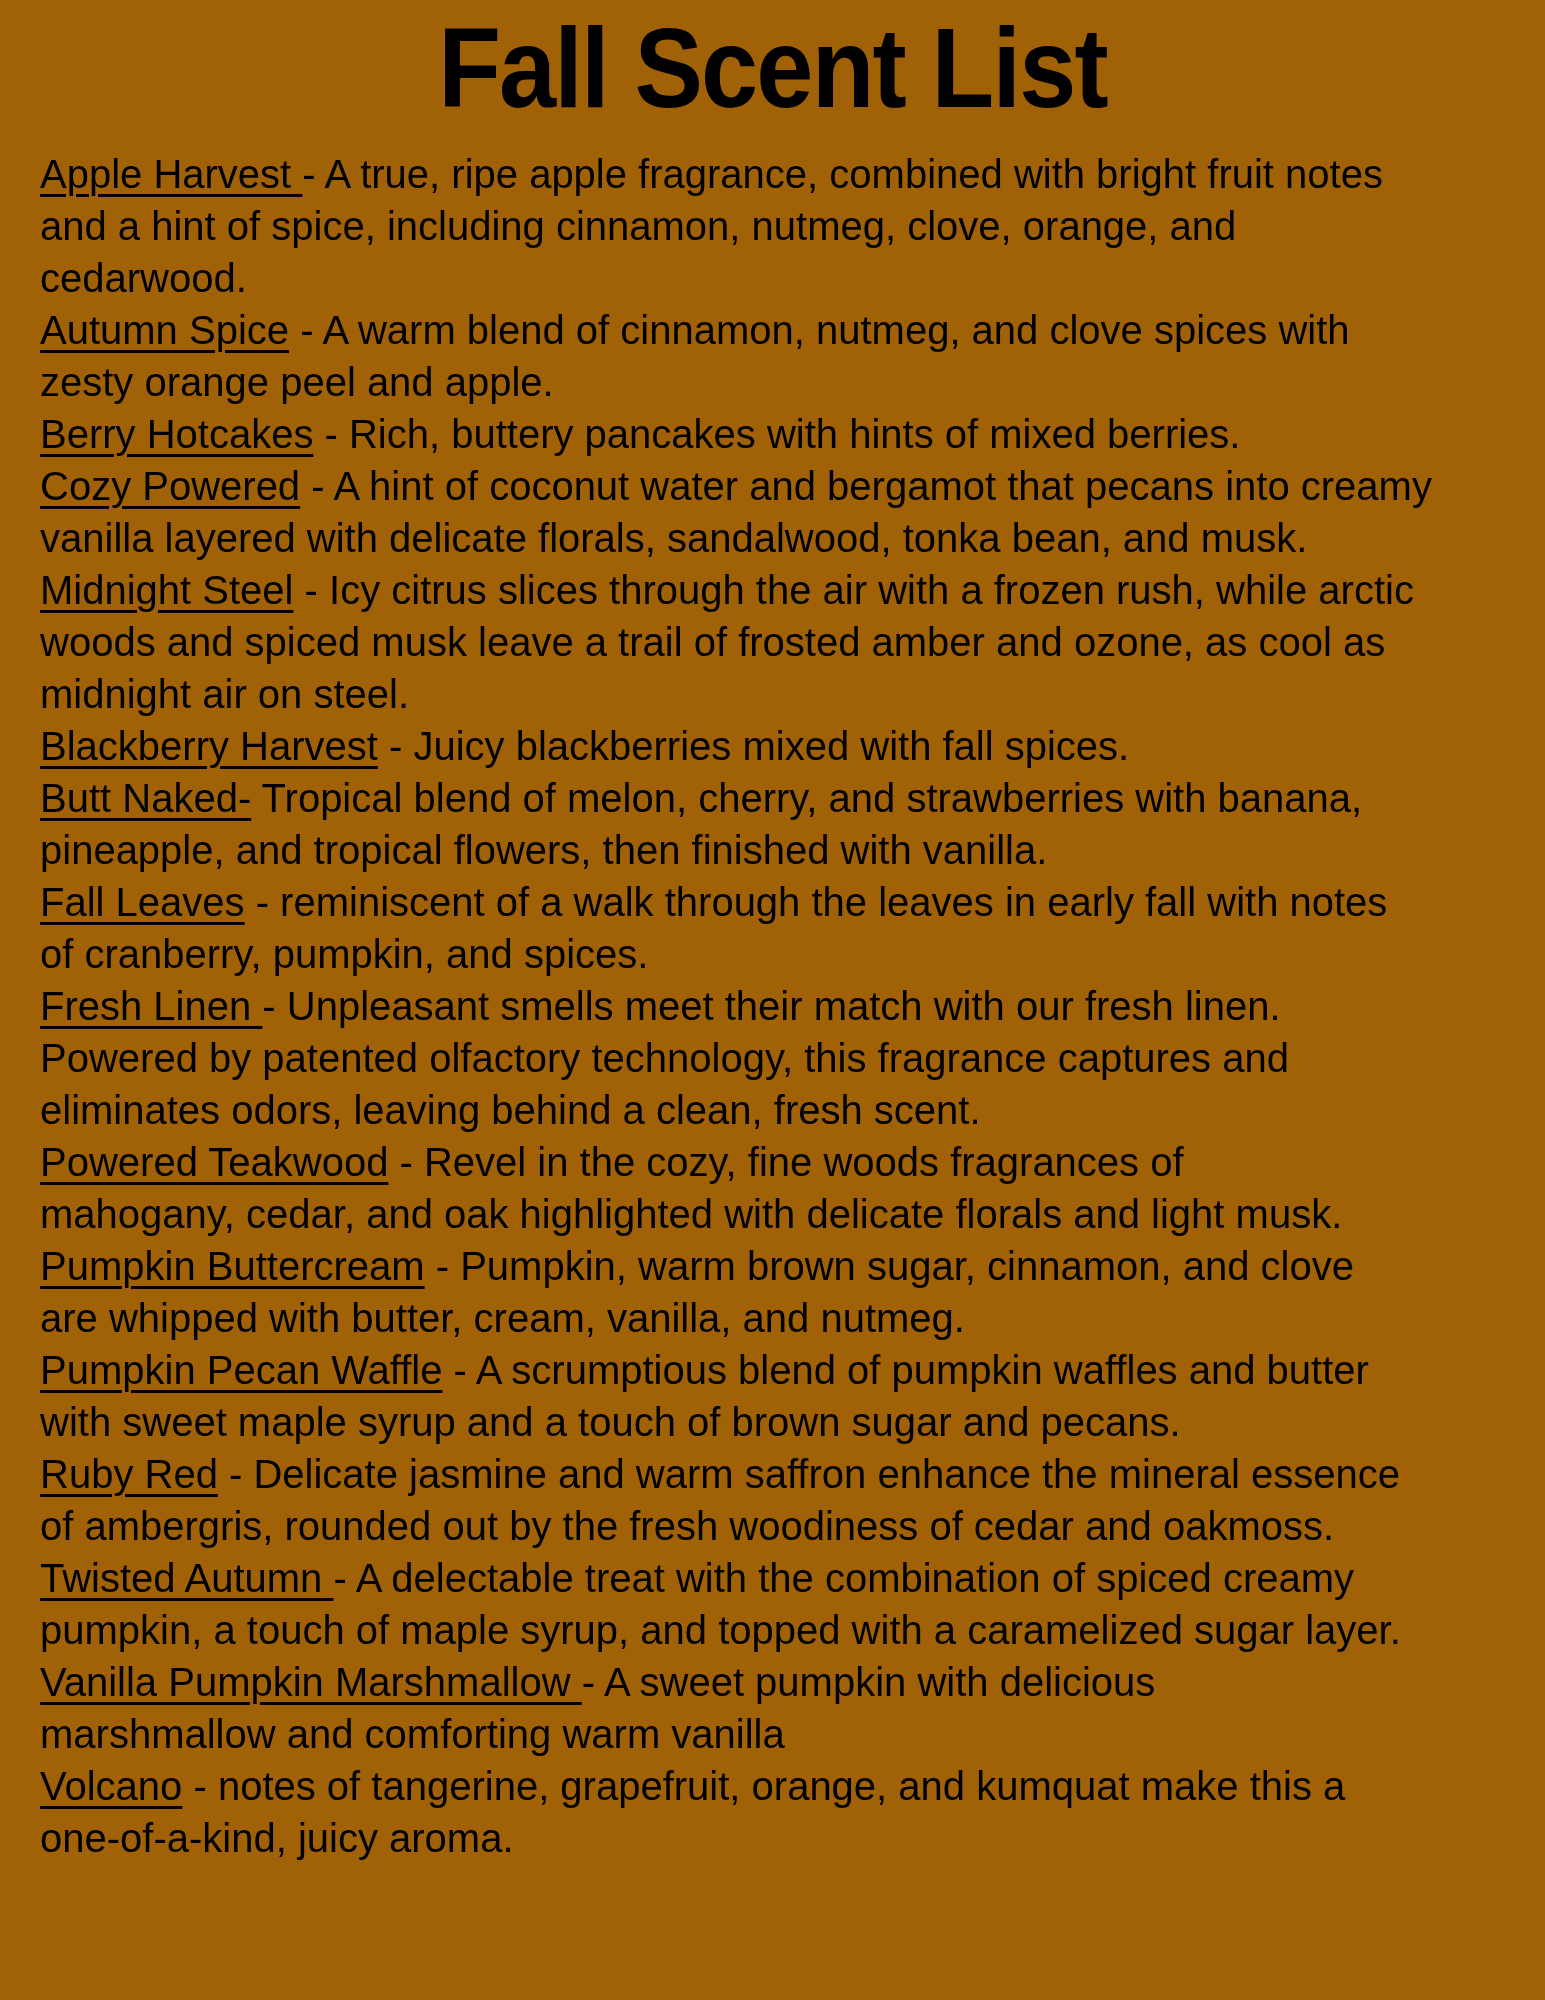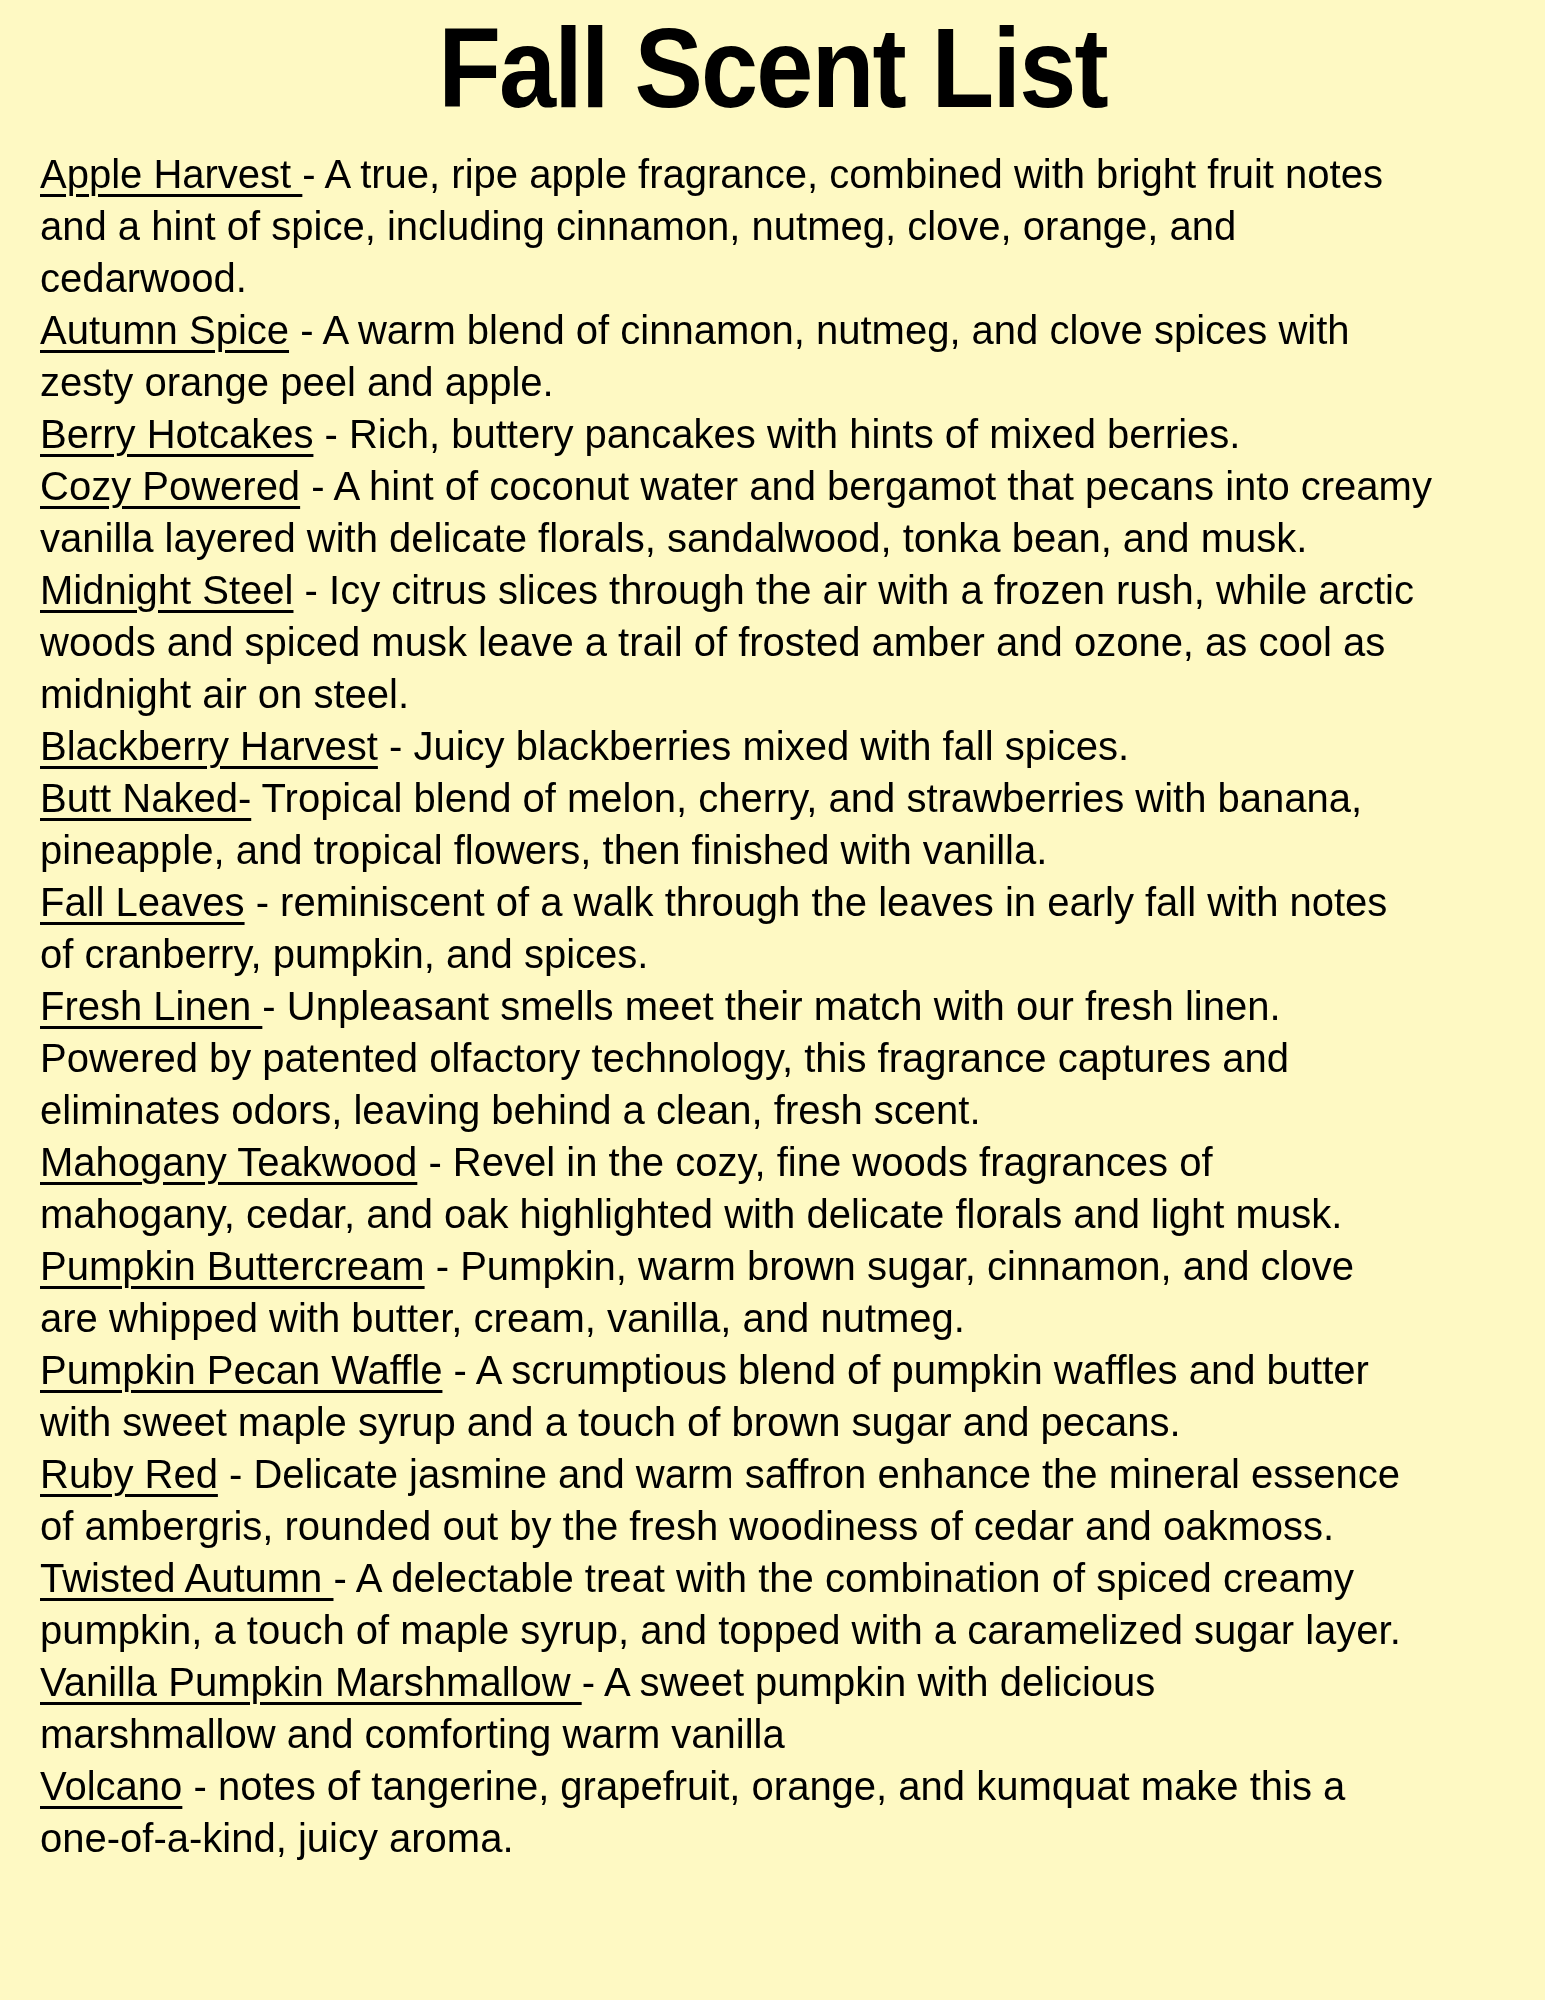--- a/index.html
+++ b/index.html
@@ -1,20 +1,20 @@
 <!DOCTYPE html>
 <html><head>
 <meta charset="utf-8">
 <style>
   html, body { margin: 0; padding: 0; background: #ffffff; }
   .page {
     position: relative;
     width: 1545px;
     height: 2000px;
-    background: #fef9c3;
+    background: #a16207;
     box-sizing: border-box;
     overflow: hidden;
     font-family: "Liberation Sans", sans-serif;
     color: #000000;
   }
   .title {
     margin: 8px 0 0 0;
     text-align: center;
     font-size: 114px;
     line-height: 120px;
@@ -67,21 +67,21 @@
   <p class="entry"><span class="scent-name">Butt Naked-</span><span class="scent-sep"> </span><span class="scent-desc">Tropical blend of melon, cherry, and strawberries with banana,
 pineapple, and tropical flowers, then finished with vanilla.</span></p>
 
   <p class="entry"><span class="scent-name">Fall Leaves</span><span class="scent-sep"> - </span><span class="scent-desc">reminiscent of a walk through the leaves in early fall with notes
 of cranberry, pumpkin, and spices.</span></p>
 
   <p class="entry"><span class="scent-name">Fresh Linen </span><span class="scent-sep">- </span><span class="scent-desc">Unpleasant smells meet their match with our fresh linen.
 Powered by patented olfactory technology, this fragrance captures and
 eliminates odors, leaving behind a clean, fresh scent.</span></p>
 
-  <p class="entry"><span class="scent-name">Mahogany Teakwood</span><span class="scent-sep"> - </span><span class="scent-desc">Revel in the cozy, fine woods fragrances of
+  <p class="entry"><span class="scent-name">Powered Teakwood</span><span class="scent-sep"> - </span><span class="scent-desc">Revel in the cozy, fine woods fragrances of
 mahogany, cedar, and oak highlighted with delicate florals and light musk.</span></p>
 
   <p class="entry"><span class="scent-name">Pumpkin Buttercream</span><span class="scent-sep"> - </span><span class="scent-desc">Pumpkin, warm brown sugar, cinnamon, and clove
 are whipped with butter, cream, vanilla, and nutmeg.</span></p>
 
   <p class="entry"><span class="scent-name">Pumpkin Pecan Waffle</span><span class="scent-sep"> - </span><span class="scent-desc">A scrumptious blend of pumpkin waffles and butter
 with sweet maple syrup and a touch of brown sugar and pecans.</span></p>
 
   <p class="entry"><span class="scent-name">Ruby Red</span><span class="scent-sep"> - </span><span class="scent-desc">Delicate jasmine and warm saffron enhance the mineral essence
 of ambergris, rounded out by the fresh woodiness of cedar and oakmoss.</span></p>

